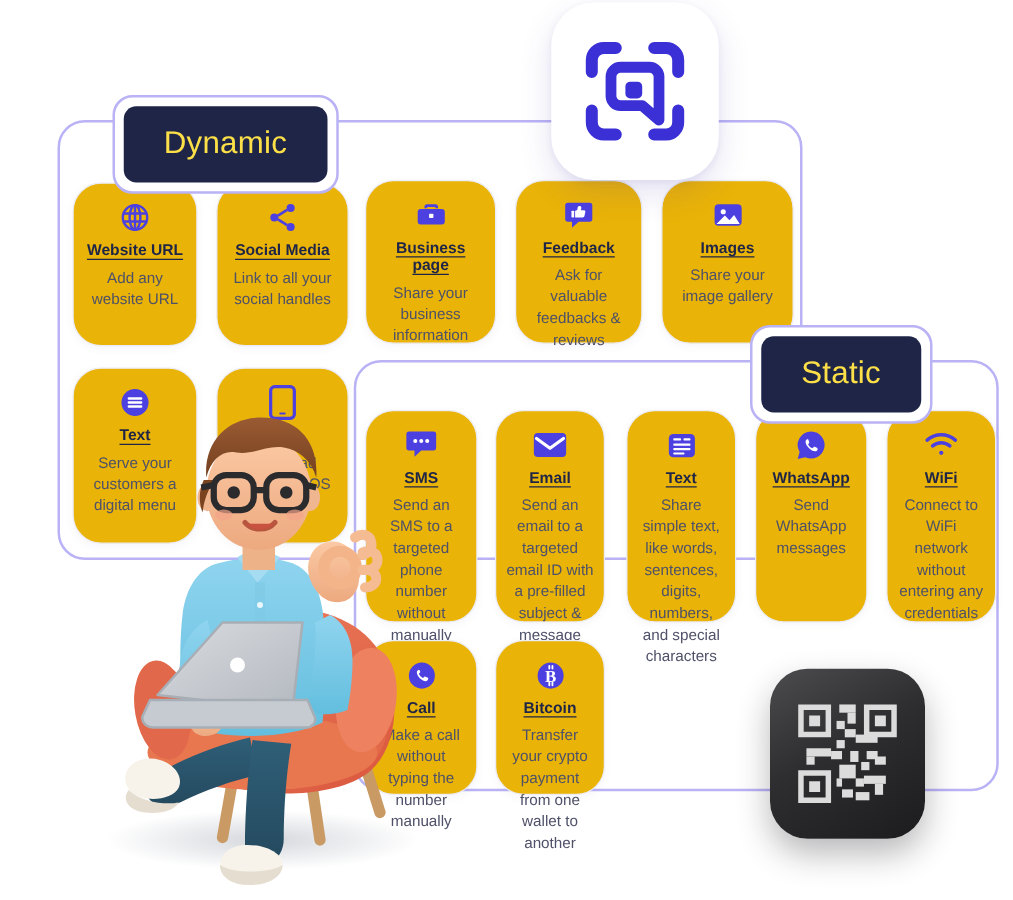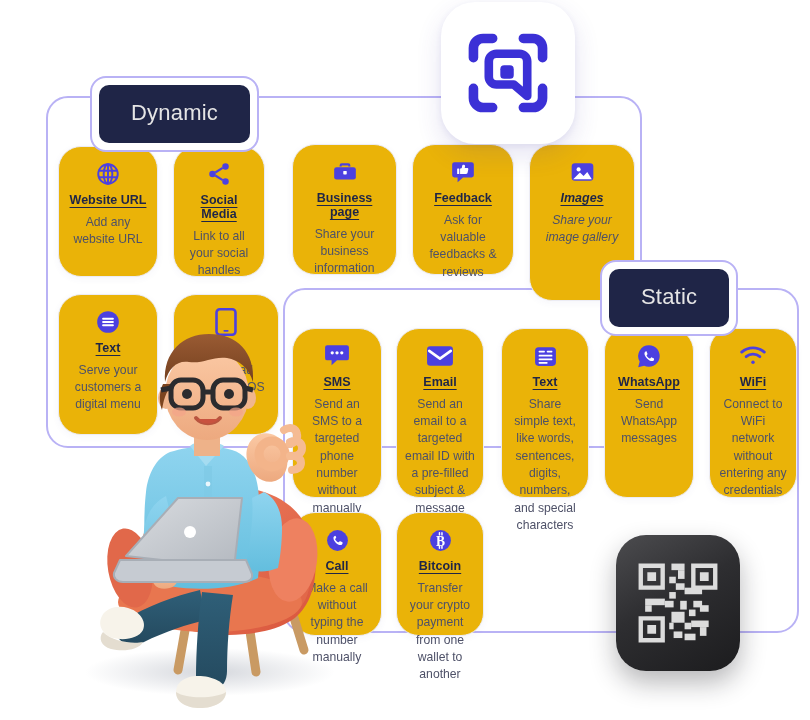--- a/index.html
+++ b/index.html
@@ -27,23 +27,23 @@
     position: absolute;
     background: #ffffff;
     border: 2px solid #b9b2f5;
     border-radius: 16px;
     padding: 7px;
     z-index: 40;
   }
   .badge {
     background: #1f2547;
     border-radius: 10px;
-    color: #e5e5e5;
+    color: #fde047;
     text-align: center;
-    font-size: 22px;
+    font-size: 25px;
     letter-spacing: .2px;
     line-height: 1;
     padding: 17px 32px 19px;
     white-space: nowrap;
   }
   #dynamic-badge { left: 90px; top: 76px; }
   #static-badge  { left: 600px; top: 260px; }
 
   
   #logo-tile {
@@ -79,24 +79,24 @@
   }
   .card .dsc {
     font-size: 12.2px;
     color: #4e5168;
     line-height: 1.42;
   }
   .card.behind { z-index: 8; }
 
   
   #card-website  { left: 58px;  top: 146px; width: 100px; height: 131px; }
-  #card-social   { left: 173px; top: 146px; width: 92px; height: 131px; }
+  #card-social   { left: 173px; top: 146px; width: 106px; height: 131px; }
   #card-business { left: 292px; top: 144px; width: 105px; height: 131px; }
   #card-feedback { left: 412px; top: 144px; width: 102px; height: 131px; }
-  #card-images   { left: 529px; top: 144px; width: 106px; height: 157px; font-style: italic; }
+  #card-images   { left: 529px; top: 144px; width: 106px; height: 131px; }
   
   #card-menu     { left: 58px;  top: 294px; width: 100px; height: 141px; }
   #card-app      { left: 173px; top: 294px; width: 106px; height: 141px; }
   
   #card-sms      { left: 292px; top: 328px; width: 90px;  height: 170px; }
   #card-email    { left: 396px; top: 328px; width: 88px;  height: 170px; }
   #card-text     { left: 501px; top: 328px; width: 88px;  height: 170px; }
   #card-whatsapp { left: 604px; top: 328px; width: 90px;  height: 170px; }
   #card-wifi     { left: 709px; top: 328px; width: 88px;  height: 170px; }
   

